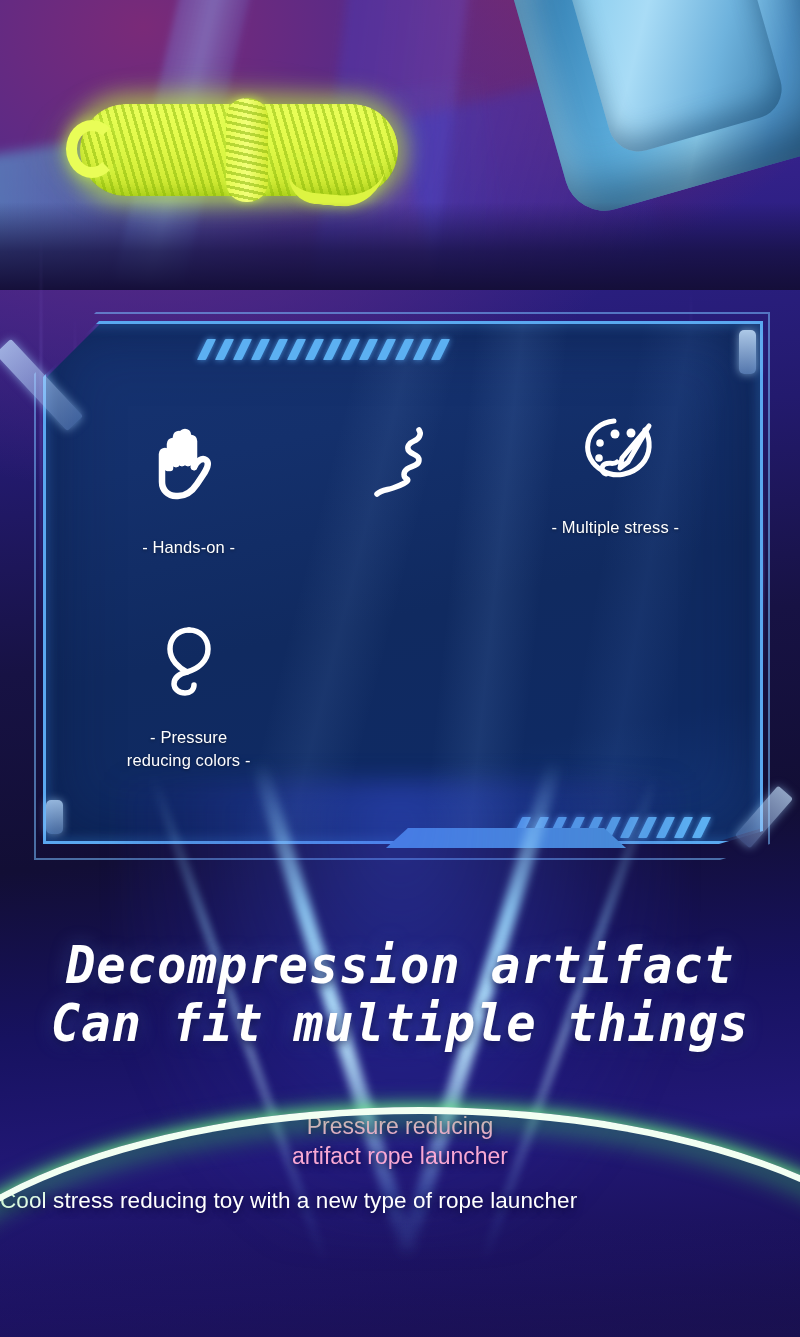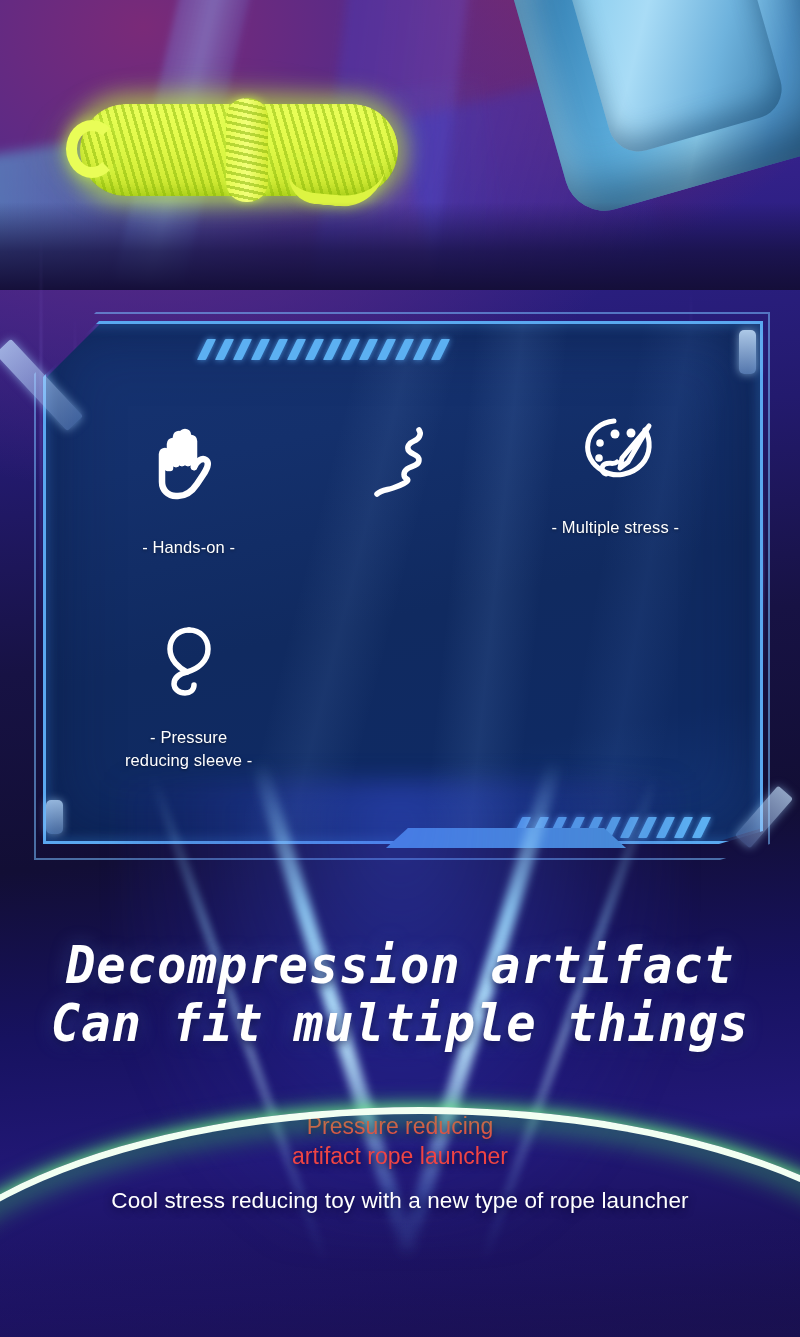--- a/index.html
+++ b/index.html
@@ -235,25 +235,25 @@
     font-family:"DejaVu Sans Mono", monospace;
     font-weight:bold; font-style:italic; font-size:52px; line-height:1.12;
     color:#ffffff; letter-spacing:1px;
     text-shadow:0 3px 10px rgba(10,10,60,.75), 0 0 20px rgba(120,160,255,.35);
     transform:scaleX(.94); transform-origin:center;
   }
   .headline .l2 { display:block; }
 
   .sub1 {
     position:absolute; left:0; top:1112px; width:800px; text-align:center;
-    color:#ef4444; font-size:23px; line-height:1.3; white-space:pre-line;
+    color:#f9a8d4; font-size:23px; line-height:1.3; white-space:pre-line;
     text-shadow:0 2px 7px rgba(5,5,40,.7);
   }
   .sub2 {
-    position:absolute; left:0; top:1188px; width:800px; text-align:center;
+    position:absolute; left:0; top:1188px; width:800px; 
     color:#ffffff; font-size:22.5px; letter-spacing:.1px;
     text-shadow:0 2px 8px rgba(5,5,40,.8);
   }
 </style>
 </head>
 <body>
 
 <div id="stage">
 
   <div class="bg-base"></div>
@@ -371,21 +371,21 @@
       </div>
 
       <div class="cell r2">
         <div class="ico">
           <svg width="62" height="80" viewBox="0 0 62 80" fill="none" stroke="#fff" stroke-width="5.5" stroke-linecap="round" stroke-linejoin="round">
             <path d="M31 6C19 6 12 15 12 25c0 11 9 19 17 23"></path>
             <path d="M31 6c12 0 19 9 19 19 0 12-10 20-21 23-8 2-13 6-13 12 0 5 5 9 11 9 5 0 9-3 9-8"></path>
           </svg>
         </div>
         <div class="cap">- Pressure
-reducing sleeve -</div>
+reducing colors -</div>
       </div>
 
     </div>
   </div>
 
   <div class="beams">
     <div class="beam-glow"></div>
     <div class="beam l"></div>
     <div class="beam r"></div>
     <div class="beam l2"></div>

